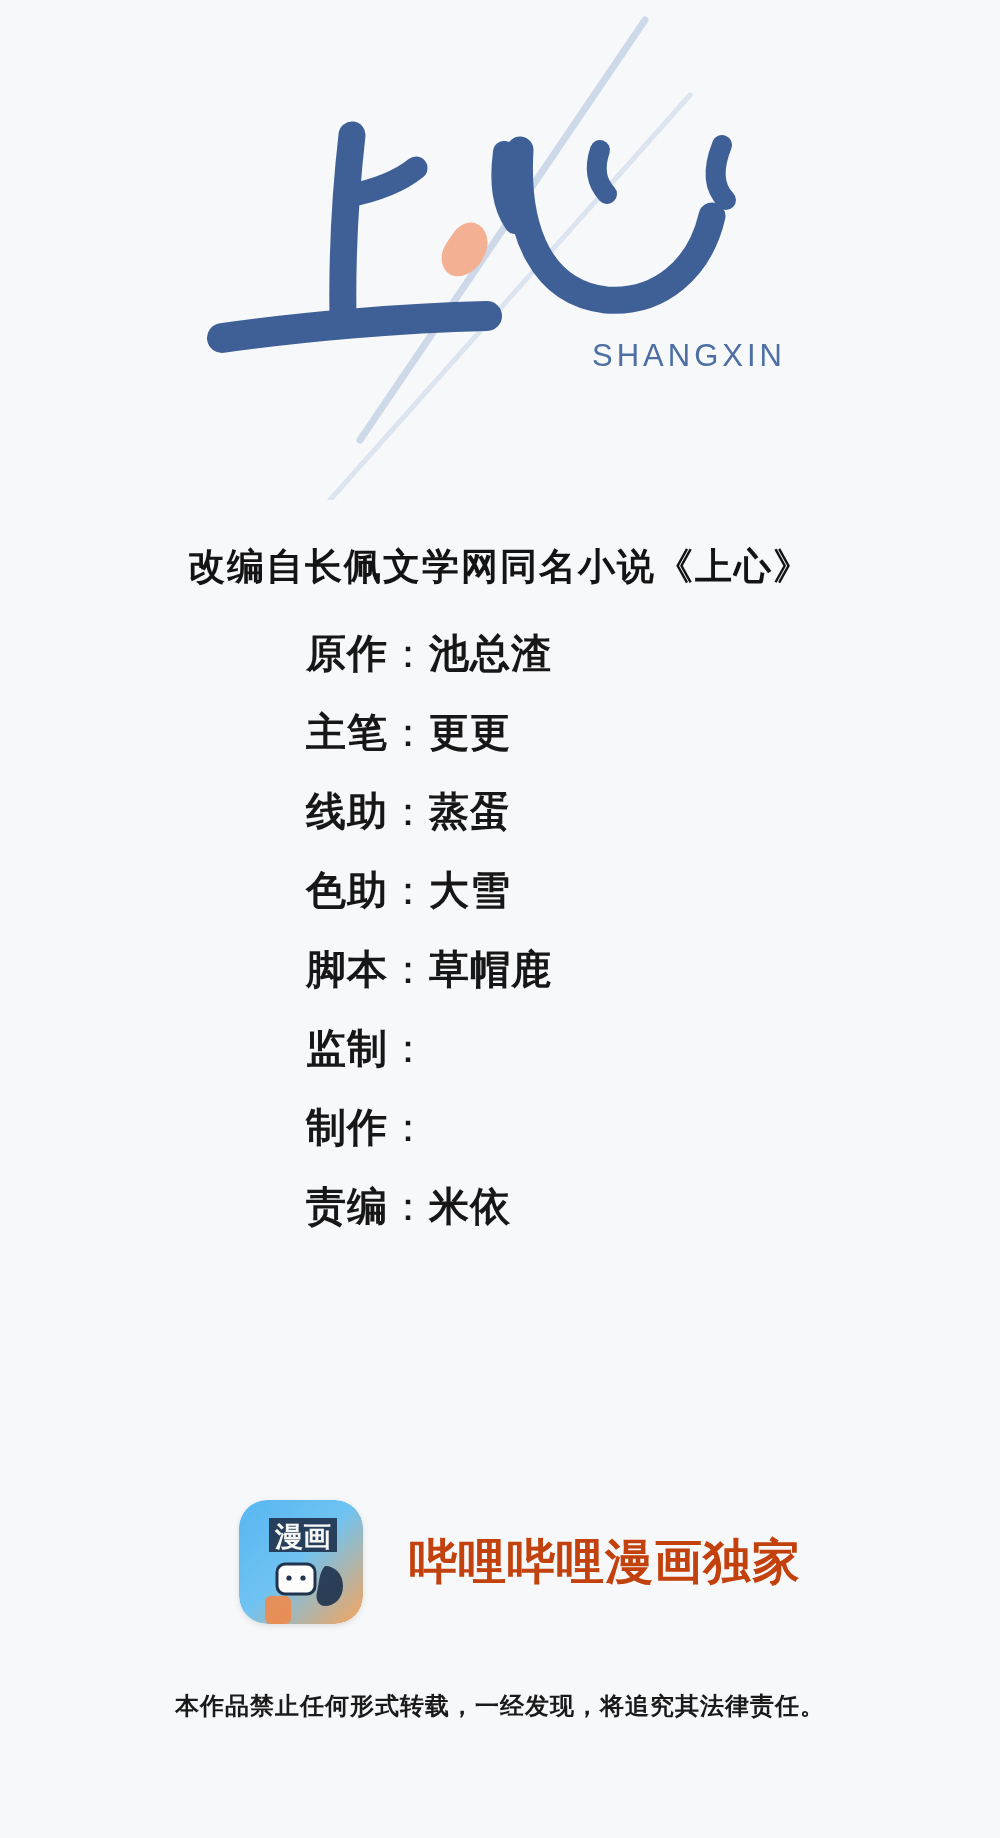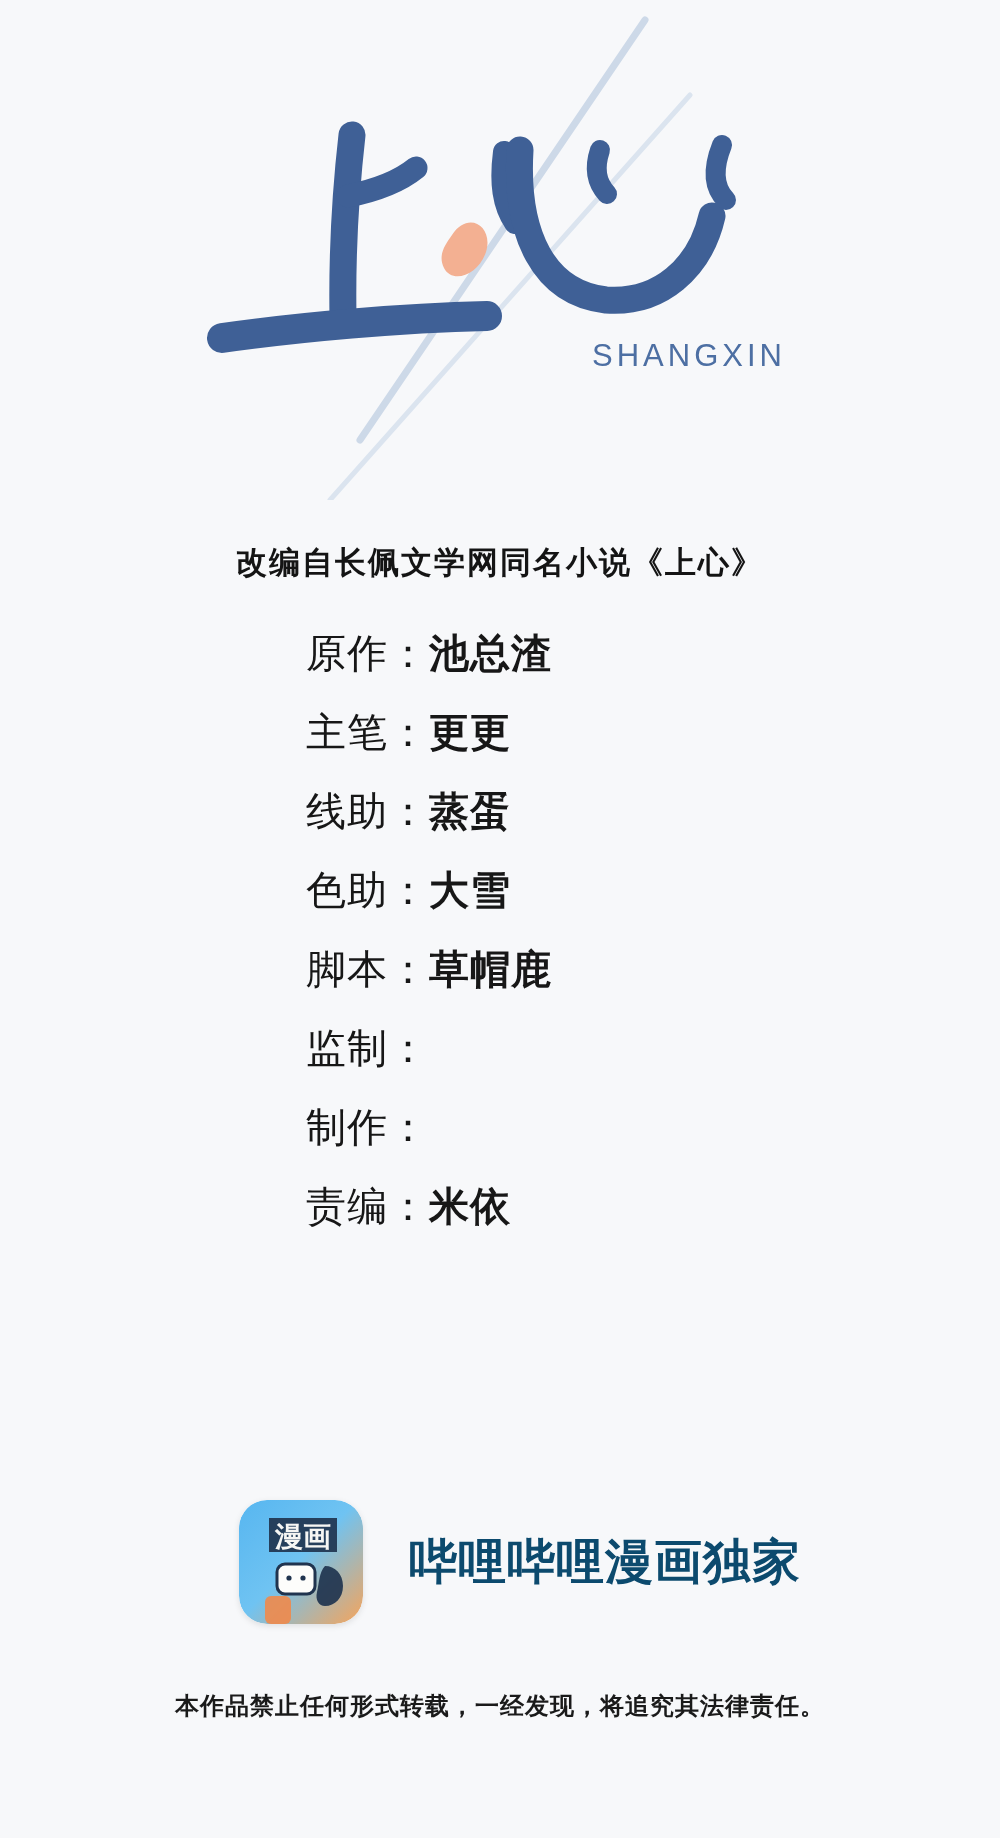--- a/index.html
+++ b/index.html
@@ -38,21 +38,21 @@
     margin-left: 40px;
   }
 
   
   .adapt-line {
     position: absolute;
     top: 542px;
     left: 0;
     width: 1000px;
     text-align: center;
-    font-size: 31px;
+    font-size: 37px;
     font-weight: bold;
     letter-spacing: 2px;
     color: #141414;
     font-family: "DejaVu Sans", sans-serif;
   }
 
   
   .credits {
     position: absolute;
     top: 626px;
@@ -65,20 +65,21 @@
     justify-content: flex-start;
     padding-left: 306px;
     height: 79px;
     font-size: 40px;
     letter-spacing: 1px;
     color: #171717;
     font-family: "DejaVu Sans", sans-serif;
   }
   .credit-role {
     white-space: nowrap;
+    font-weight: bold;
   }
   .credit-sep {
     white-space: pre;
   }
   .credit-name {
     white-space: pre;
     font-weight: bold;
   }
 
   
@@ -99,21 +100,21 @@
     overflow: hidden;
     position: relative;
     flex: 0 0 auto;
     box-shadow: 0 2px 6px rgba(0,0,0,0.10);
   }
   .platform-name {
     font-size: 48px;
     font-weight: bold;
     letter-spacing: 1px;
     margin-left: 46px;
-    color: #0c4a6e;
+    color: #c2410c;
     font-family: "DejaVu Sans", sans-serif;
   }
 
   
   .disclaimer {
     position: absolute;
     top: 1690px;
     left: 0;
     width: 1000px;
     text-align: center;

